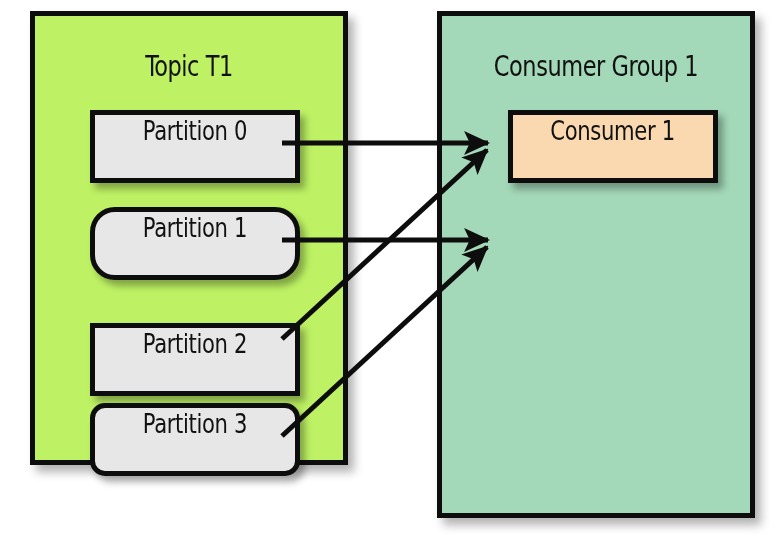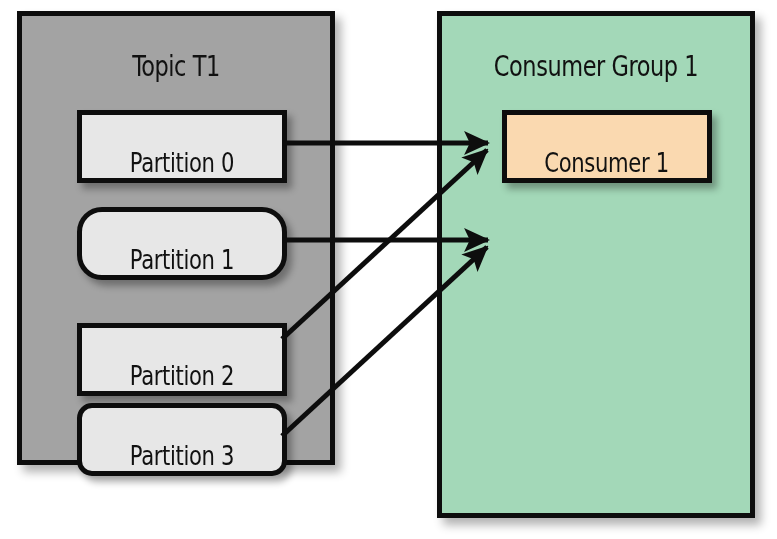--- a/index.html
+++ b/index.html
@@ -19,25 +19,25 @@
   }
 
   
   .group-box {
     position: absolute;
     box-sizing: border-box;
     border: 5px solid #0d0d0d;
     box-shadow: 6px 7px 9px rgba(0,0,0,0.30);
   }
   #topic-group {
-    left: 17px;
+    left: 30px;
     top: 11px;
     width: 318px;
     height: 454px;
-    background: #a3a3a3;
+    background: #bef264;
   }
   #consumer-group {
     left: 437px;
     top: 11px;
     width: 318px;
     height: 507px;
     background: #a3d8b8;
   }
 
   
@@ -59,39 +59,39 @@
 
   
   .node-box {
     position: absolute;
     box-sizing: border-box;
     width: 210px;
     height: 73px;
     border: 5px solid #0d0d0d;
     box-shadow: 5px 6px 7px rgba(0,0,0,0.32);
     display: flex;
-    align-items: flex-end;
+    align-items: flex-start;
     justify-content: center;
   }
   .node-box .node-label {
     font-size: 27px;
     font-weight: 400;
     color: #111111;
     letter-spacing: -0.4px;
     font-family: "DejaVu Sans Condensed", "Liberation Sans Narrow", "Liberation Sans", sans-serif;
     transform: scaleX(0.87);
     white-space: nowrap;
   }
   .partition-box {
     background: #e7e7e7;
     left: 55px;
   }
   .consumer-box {
     background: #fad9b0;
-    left: 60px;
+    left: 66px;
   }
 
   
   #arrow-layer {
     position: absolute;
     left: 0;
     top: 0;
     width: 777px;
     height: 539px;
     pointer-events: none;

